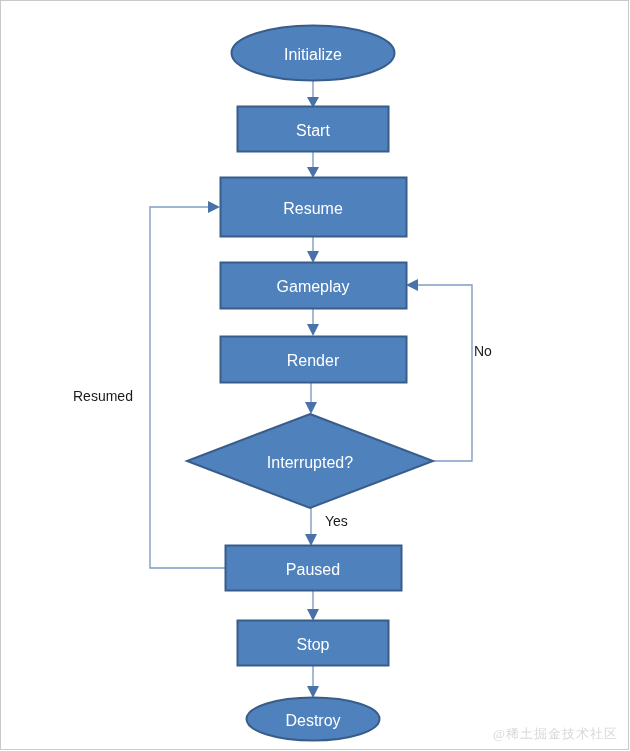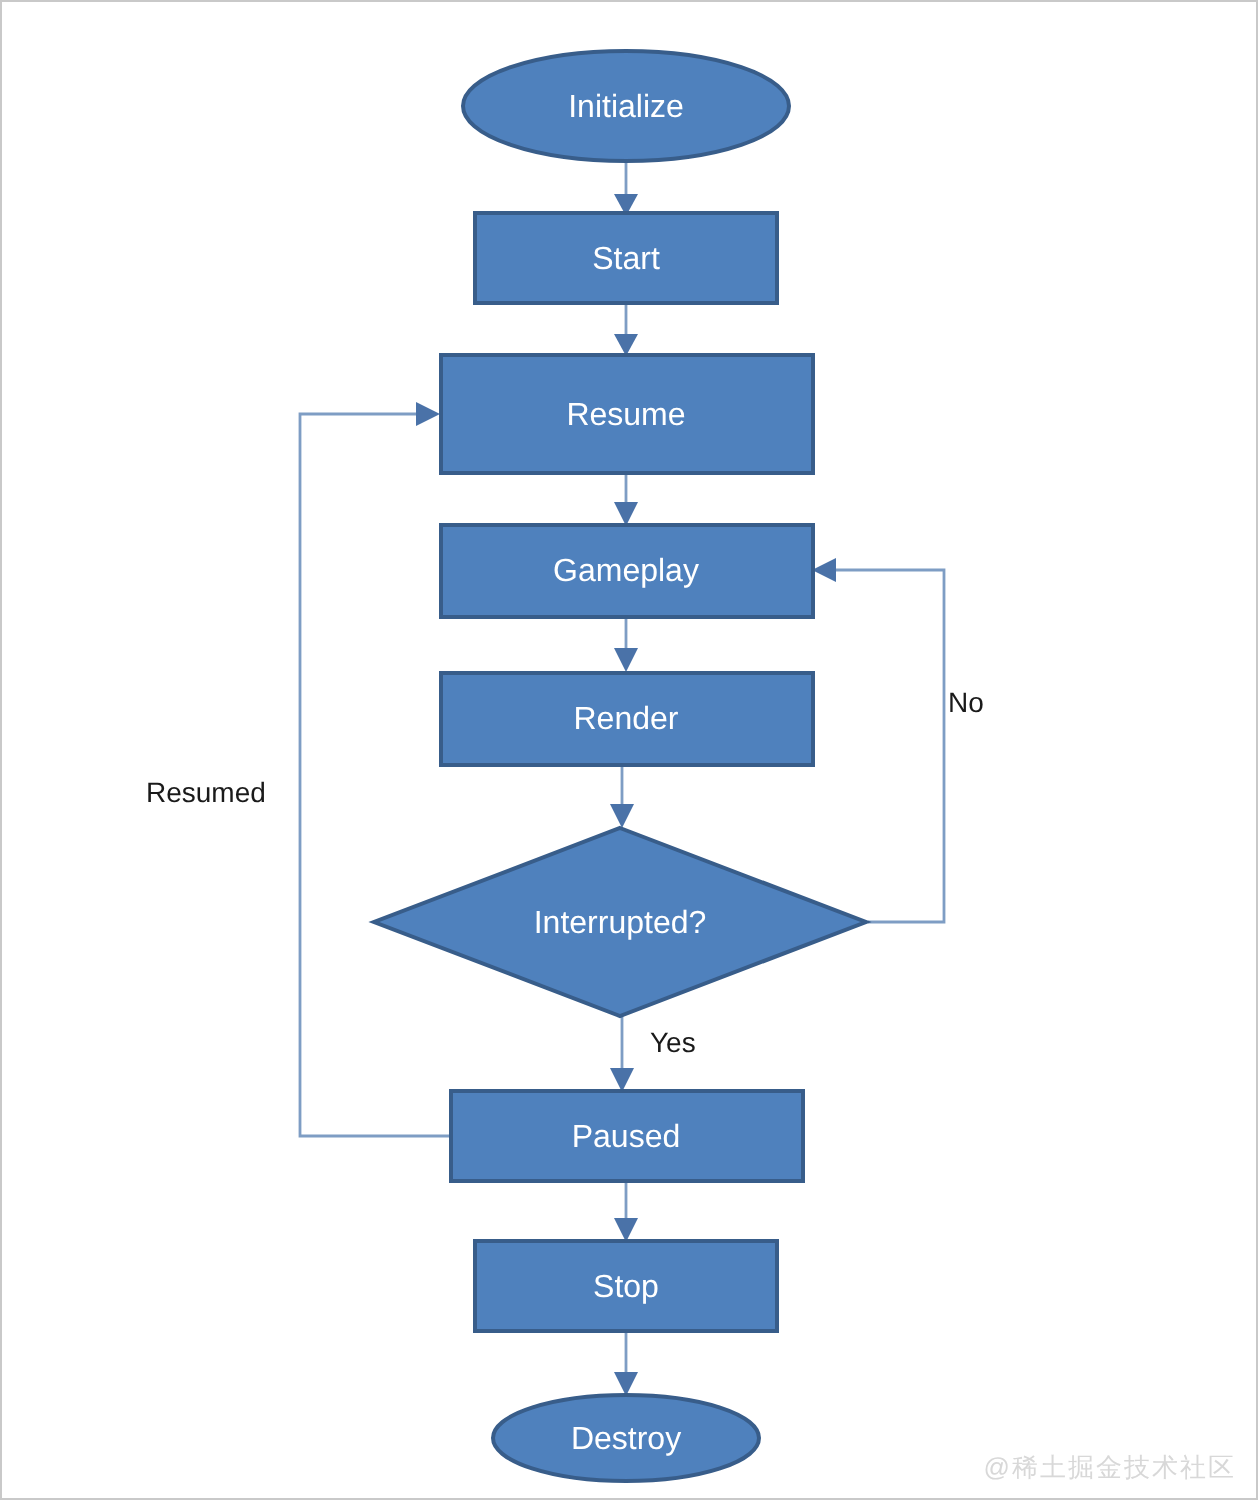--- a/index.html
+++ b/index.html
@@ -59,21 +59,21 @@
     stroke: #7e9dc4;
     stroke-width: 1.4;
   }
   .connector-arrow {
     fill: #4a72a8;
   }
   .watermark {
     position: absolute;
     right: 12px;
     bottom: 8px;
-    font-family: Liberation Sans, sans-serif;
+    font-family: Liberation Serif, serif;
     font-size: 13px;
     color: #d8d8d8;
     letter-spacing: 1px;
     user-select: none;
   }
 </style>
 </head>
 <body>
 
 <div id="canvas">

